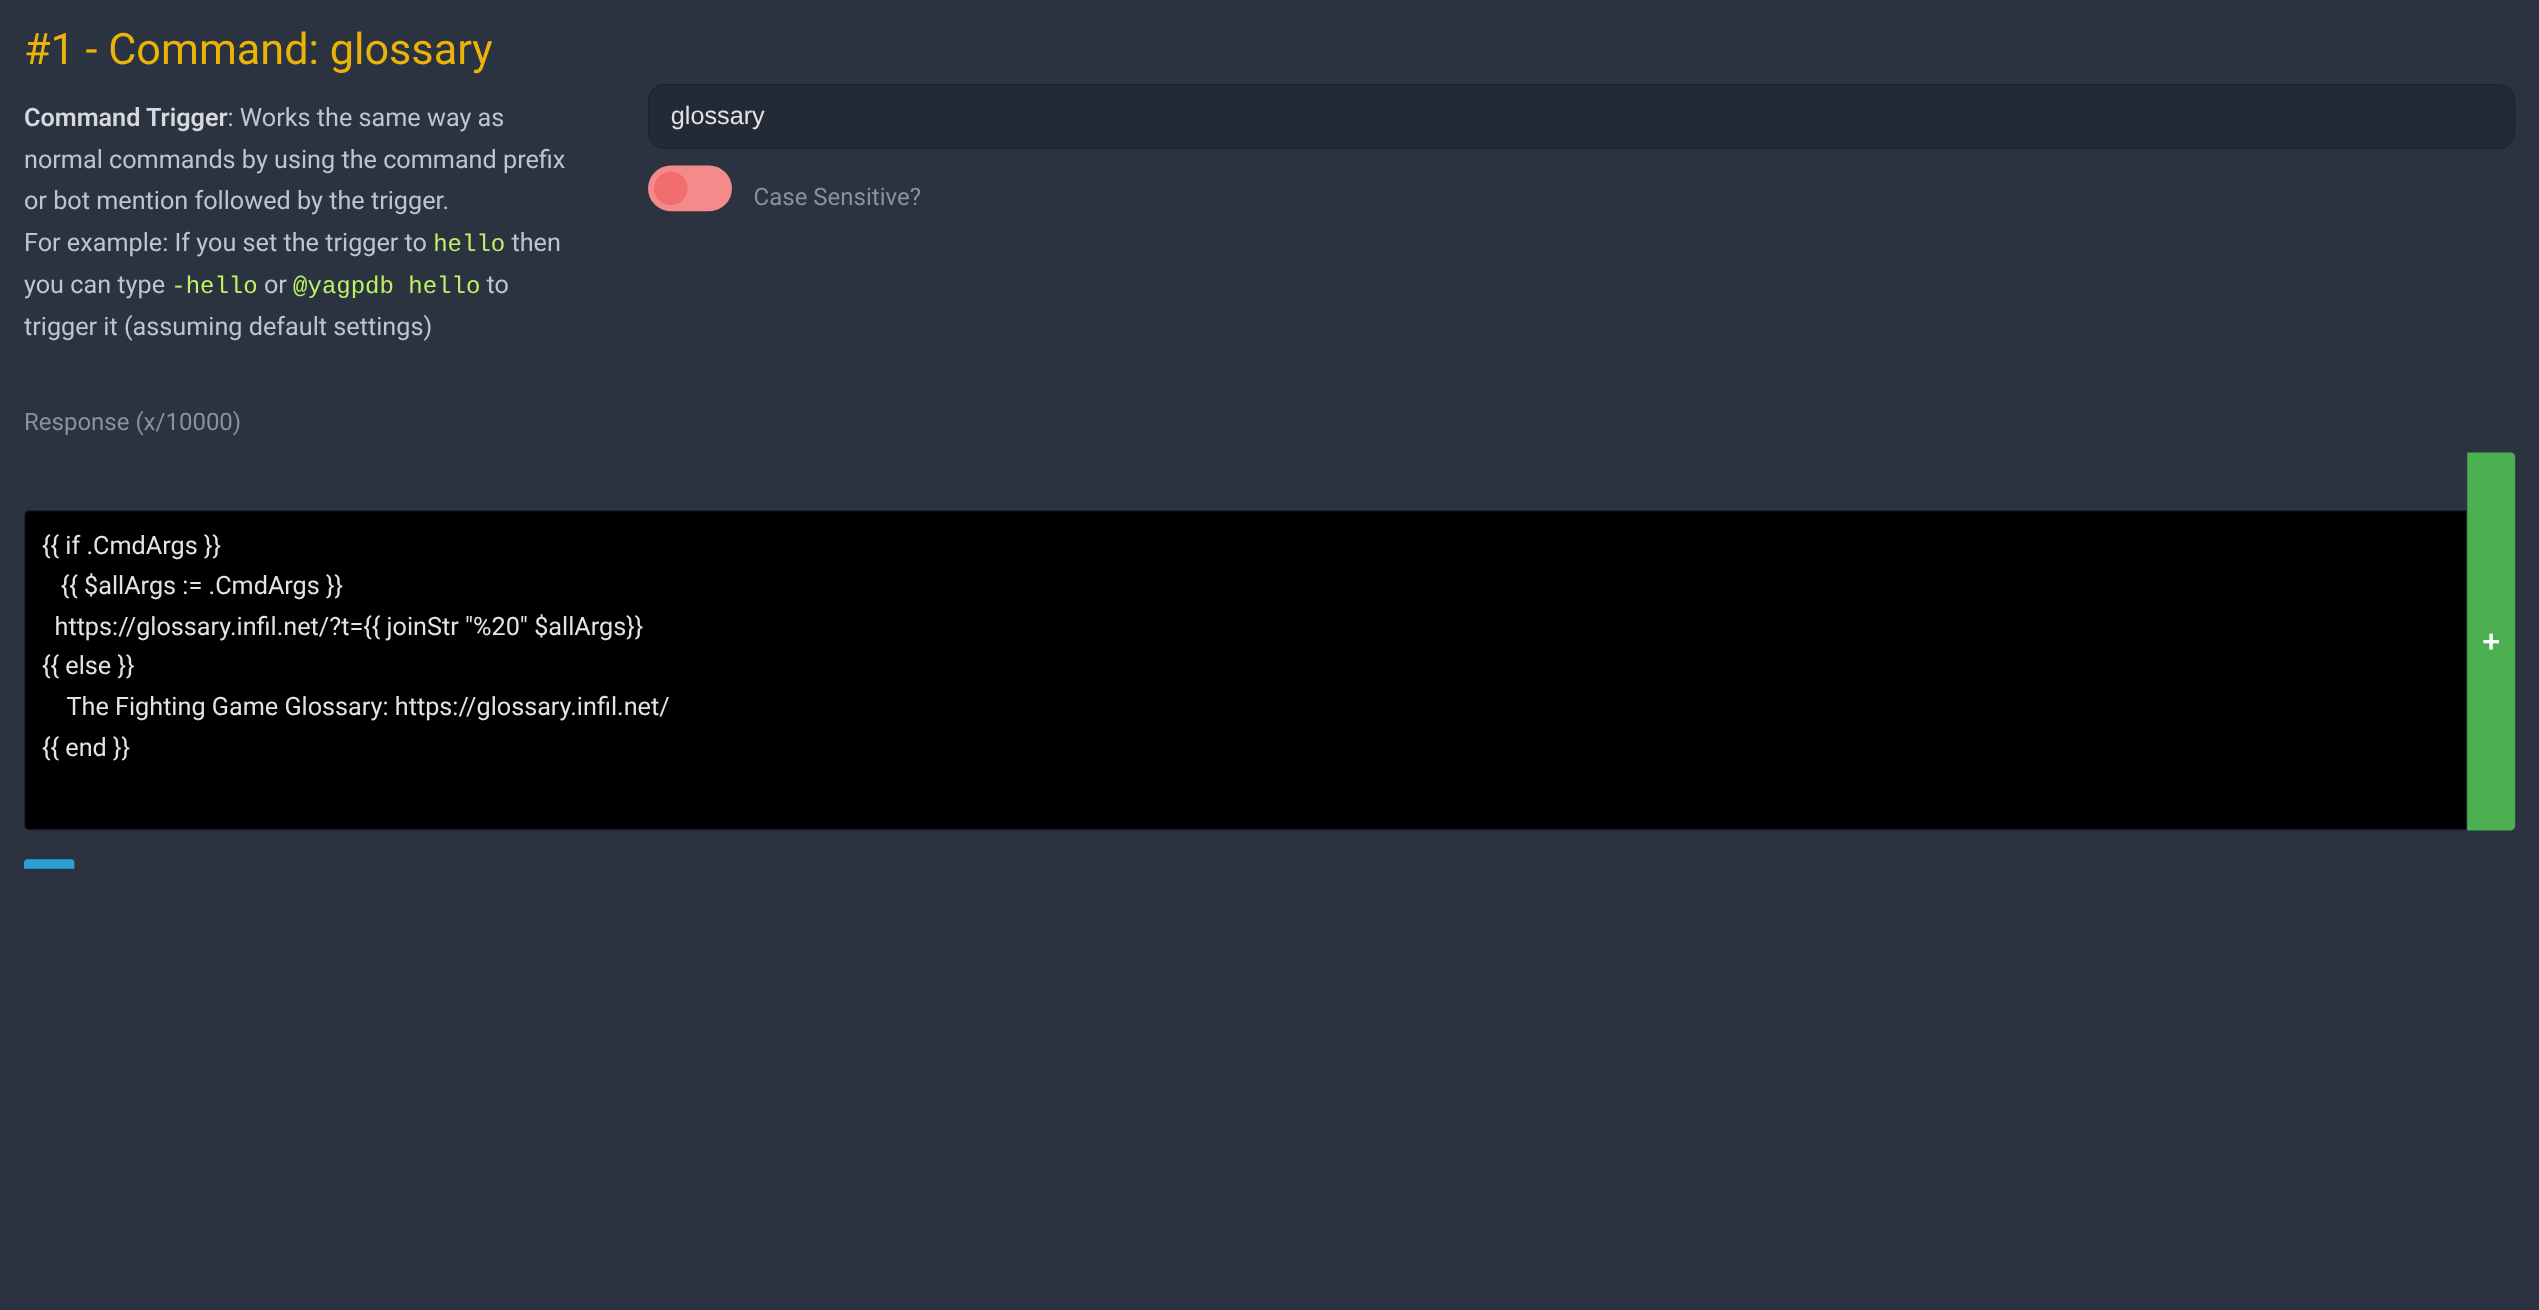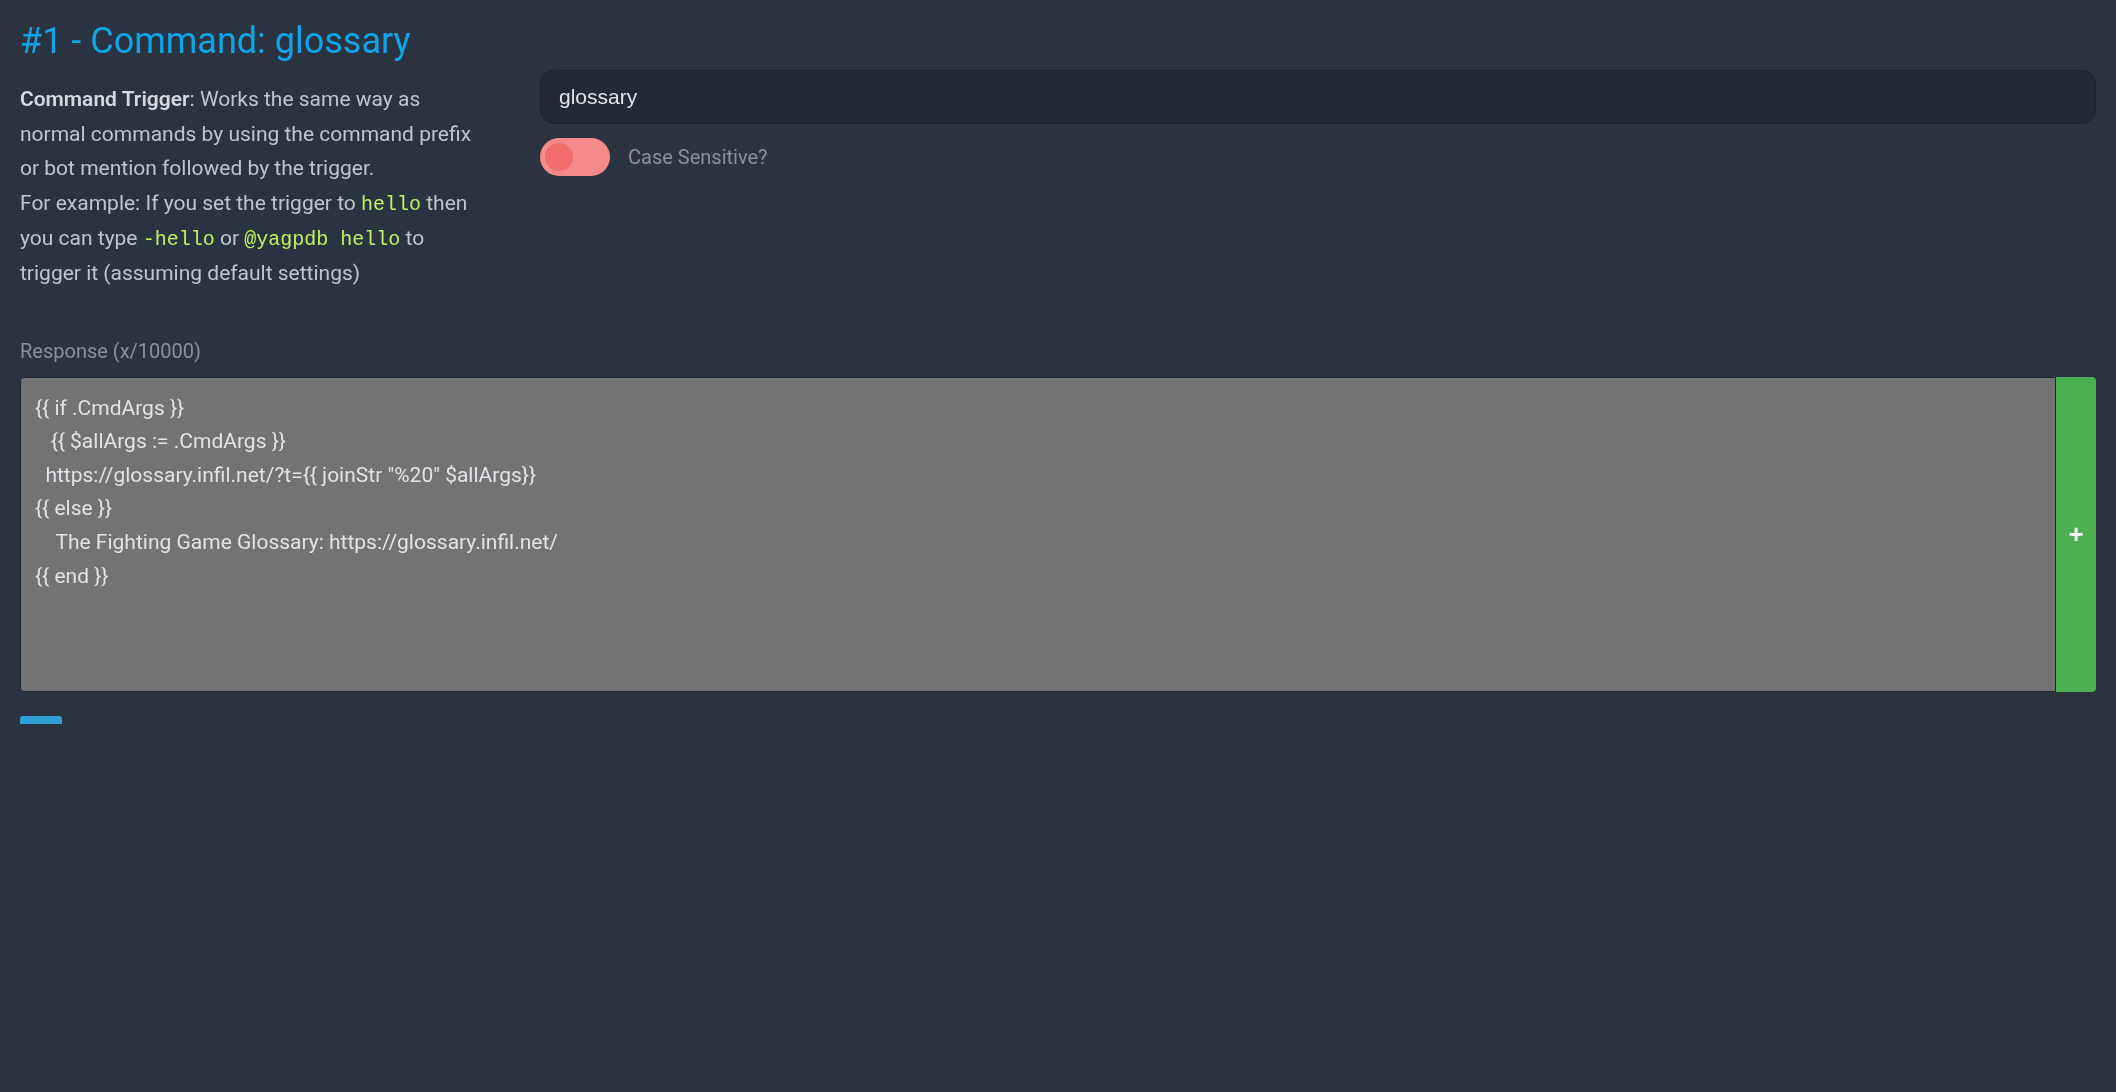--- a/index.html
+++ b/index.html
@@ -15,21 +15,21 @@
       padding: 20px;
       font-size: 20px;
       min-height: 1092px;
     }
     
     .container {
       max-width: 2080px;
     }
     
     .page-title {
-      color: #0ea5e9;
+      color: #eab308;
       font-size: 36px;
       font-weight: 400;
       margin-bottom: 8px;
     }
     
     .columns {
       display: flex;
       gap: 50px;
     }
     
@@ -119,21 +119,21 @@
       border: 1px solid #1e242e;
       border-radius: 14px;
       color: #e0e3e7;
       font-size: 21px;
       padding: 0 18px;
       outline: none;
     }
     
     .toggle-row {
       display: flex;
-      align-items: center;
+      align-items: flex-end;
       gap: 18px;
       margin-top: 14px;
     }
     
     .toggle {
       width: 70px;
       height: 38px;
       background-color: #f58a8a;
       border-radius: 19px;
       position: relative;
@@ -162,32 +162,33 @@
     
     .response-area {
       display: flex;
       width: 100%;
       height: 315px;
       margin-top: 4px;
     }
     
     .response-textarea {
       flex: 1;
-      background-color: #737373;
+      background-color: #000000;
       border: 1px solid #1e242e;
       border-radius: 4px 0 0 4px;
       color: #e0e3e7;
       font-size: 21px;
       padding: 14px 14px;
       outline: none;
       resize: none;
       font-family: -apple-system, BlinkMacSystemFont, "Segoe UI", Roboto, Helvetica, Arial, sans-serif;
       line-height: 1.6;
       white-space: pre;
       overflow: auto;
+      margin-top: 48px;
     }
     
     .add-button {
       width: 40px;
       background-color: #4caf50;
       border: none;
       border-radius: 0 4px 4px 0;
       color: #fff;
       font-size: 26px;
       font-weight: 600;

